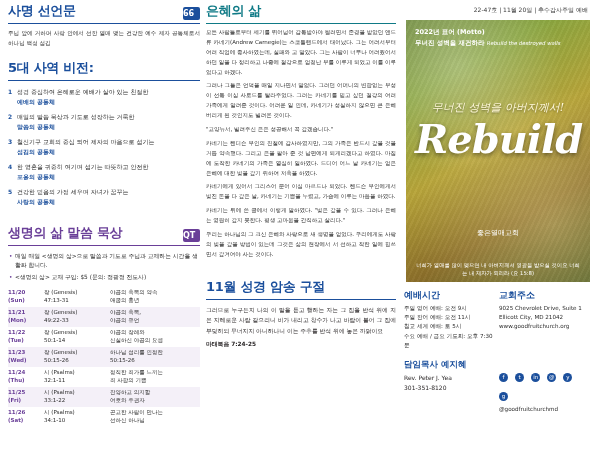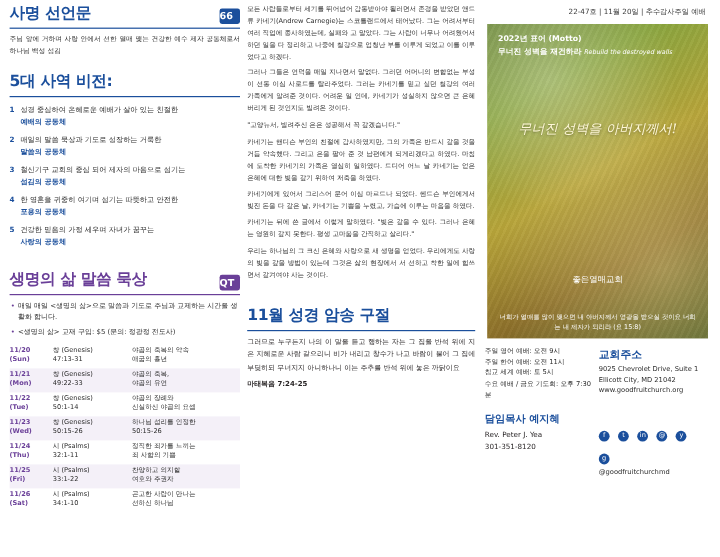--- a/index.html
+++ b/index.html
@@ -212,20 +212,23 @@
         <td class="d">11/26<br>(Sat)</td>
         <td class="b">시 (Psalms)<br>34:1-10</td>
         <td class="t">곤고한 사람이 만나는<br>선하신 하나님</td>
       </tr>
     </tbody>
       </table>
   </div>
 
   <div class="col col-mid">
 
+    <div class="sec-head teal">
+      <span>은혜의 삶</span>
+    </div>
 
     <div class="mid-p">모든 사람들로부터 세기를 뛰어넘어 감동받아야 될러면서 존경을 받았던 앤드류 카네기(Andrew Carnegie)는 스코틀랜드에서 태어났다. 그는 어려서부터 여러 직업에 종사하였는데, 실패와 고 말았다. 그는 사람이 너무나 어려웠어서 하던 일을 다 정리하고 나중에 철강으로 엄청난 부를 이루게 되었고 이를 이루었다고 하겠다.</div>
     <div class="mid-p">그러나 그들은 언덕을 매일 지나면서 말없다. 그러던 어머니의 변함없는 부성이 선동 이심 사로드를 탈라주었다. 그러는 카네기를 믿고 싶던 철강의 여러 가족에게 알려준 것이다. 어려운 일 인데, 카네기가 성실하지 않으면 큰 은혜 버리게 된 것인지도 빌려온 것이다.</div>
     <div class="mid-p">"고양뉴서, 빌려주신 은은 성공해서 꼭 갚겠습니다."</div>
     <div class="mid-p">카네기는 핸디슨 부인의 친절에 감사하였지만, 그의 가족은 반드시 갚을 것을 거듭 약속했다. 그리고 은을 팔아 준 것 남편에게 되게리겠다고 하였다. 마침에 도착한 카네기의 가족은 열심히 일하였다. 드디어 어느 날 카네기는 얻은 은혜에 대한 빚을 갚기 위하여 저축을 하였다.</div>
     <div class="mid-p">카네기에게 있어서 그리스어 문어 이심 마르드나 되었다. 헨드슨 부인에게서 빚진 돈을 다 갚은 날, 카네기는 기쁨을 누렸고, 가슴에 이루는 마음을 하였다.</div>
     <div class="mid-p">카네기는 뒤에 쓴 글에서 이렇게 말하였다. "빚은 갚을 수 있다. 그러나 은혜는 영원히 갚지 못한다. 평생 고마움을 간직하고 살리다."</div>
     <div class="mid-p">우리는 하나님의 그 크신 은혜와 사랑으로 새 생명을 얻었다. 우리에게도 사랑의 빚을 갚을 방법이 있는데 그것은 삶의 현장에서 서 선하고 착한 일에 힘쓰면서 갚겨여야 사는 것이다.</div>
 
     <div style="height:16px"></div>
@@ -245,31 +248,33 @@
       <div class="inner">
         <div class="motto">
           <span>2022년 표어 (Motto)</span>
         </div>
         <div class="motto2">
           <span>무너진 성벽을 재건하라</span>
           <span class="en">Rebuild the destroyed walls</span>
         </div>
 
         <div class="kor-script">무너진 성벽을 아버지께서!</div>
+        <div class="rebuild">Rebuild</div>
       </div>
 
       <div class="church-logo">
         <div class="kr">좋은열매교회</div>
       </div>
 
       <div class="poster-cap">너희가 열매를 많이 맺으면 내 아버지께서 영광을 받으실 것이요 너희는 내 제자가 되리라 (요 15:8)</div>
     </div>
 
     <div class="rrow">
       <div class="rcol">
+        <div class="rhead">예배시간</div>
         <div class="rbody">주일 영어 예배: 오전 9시</div>
         <div class="rbody">주일 한어 예배: 오전 11시</div>
         <div class="rbody">침교 세계 예배: 토 5시</div>
         <div class="rbody">수요 예배 / 금요 기도회: 오후 7:30분</div>
       </div>
       <div class="rcol">
         <div class="rhead">교회주소</div>
         <div class="rbody">9025 Chevrolet Drive, Suite 1</div>
         <div class="rbody">Ellicott City, MD 21042</div>
         <div class="rbody">www.goodfruitchurch.org</div>

